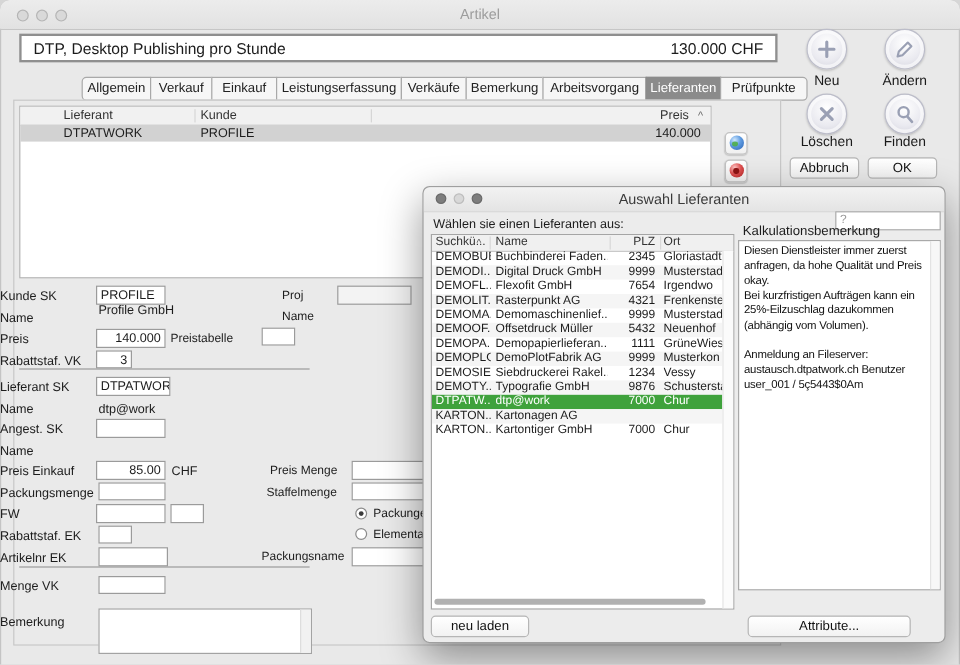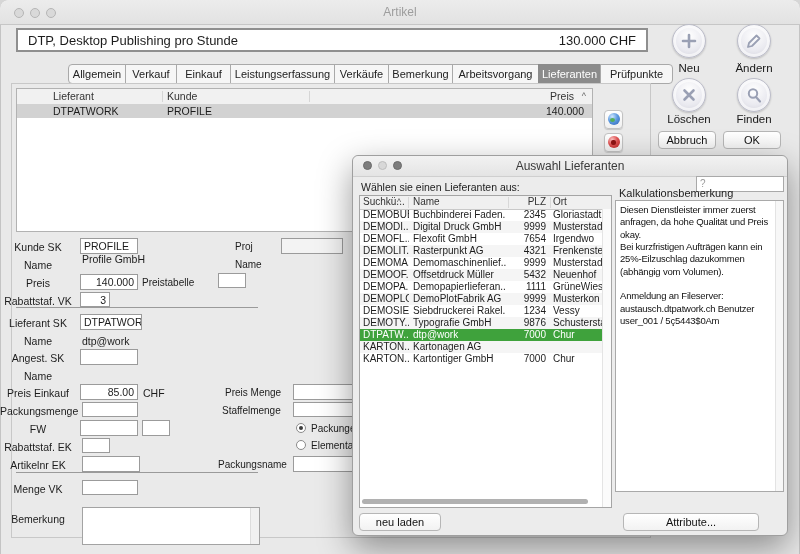--- a/index.html
+++ b/index.html
@@ -45,21 +45,21 @@
   .reddot:after{content:"";position:absolute;left:3.5px;top:3.5px;width:5px;height:5px;border-radius:2px;background:#8e1414;}
   
   .cbtn{position:absolute;width:34px;height:34px;border-radius:50%;border:1px solid #bcbdc9;box-sizing:border-box;
         background:radial-gradient(circle at 50% 35%,#ffffff 0%,#eaeaf0 55%,#cdcdd8 100%);
         box-shadow:inset 0 0 0 3px rgba(255,255,255,.6),0 1px 2px rgba(0,0,0,.2);display:flex;align-items:center;justify-content:center;}
   .cbtn svg{display:block;}
   .blabel{position:absolute;width:70px;text-align:center;font-size:11.5px;color:#1a1a1a;}
   .pushbtn{position:absolute;height:18px;box-sizing:border-box;background:linear-gradient(#ffffff,#f2f2f2);
            border:1px solid #b6b6b6;border-radius:4px;font-size:11px;text-align:center;line-height:16px;color:#111;}
   
-  .lbl{position:absolute;width:76px;text-align:center;font-size:10.5px;color:#1c1c1c;white-space:nowrap;}
+  .lbl{position:absolute;width:76px;text-align:left;font-size:10.5px;color:#1c1c1c;white-space:nowrap;}
   .rlbl{position:absolute;text-align:left;font-size:10px;color:#1c1c1c;white-space:nowrap;}
   .fld{position:absolute;height:16px;background:#fff;border:1px solid #9b9b9b;box-sizing:border-box;
        font-size:10.5px;line-height:14px;padding:0 3px;overflow:hidden;white-space:nowrap;}
   .fld.num{text-align:right;}
   .fld.gray{background:#f3f3f3;}
   .sval{position:absolute;font-size:10.5px;white-space:nowrap;}
   .fdiv{position:absolute;height:1px;background:#9a9a9a;width:242px;left:16px;}
   .radio{position:absolute;width:10px;height:10px;border-radius:50%;background:#fff;border:1px solid #8a8a8a;box-sizing:border-box;}
   .radio.on:after{content:"";position:absolute;left:2px;top:2px;width:4px;height:4px;border-radius:50%;background:#3c3c3c;}
   #bemarea{position:absolute;left:82px;top:507px;width:178px;height:38px;background:#fff;border:1px solid #a3a3a3;box-sizing:border-box;}

